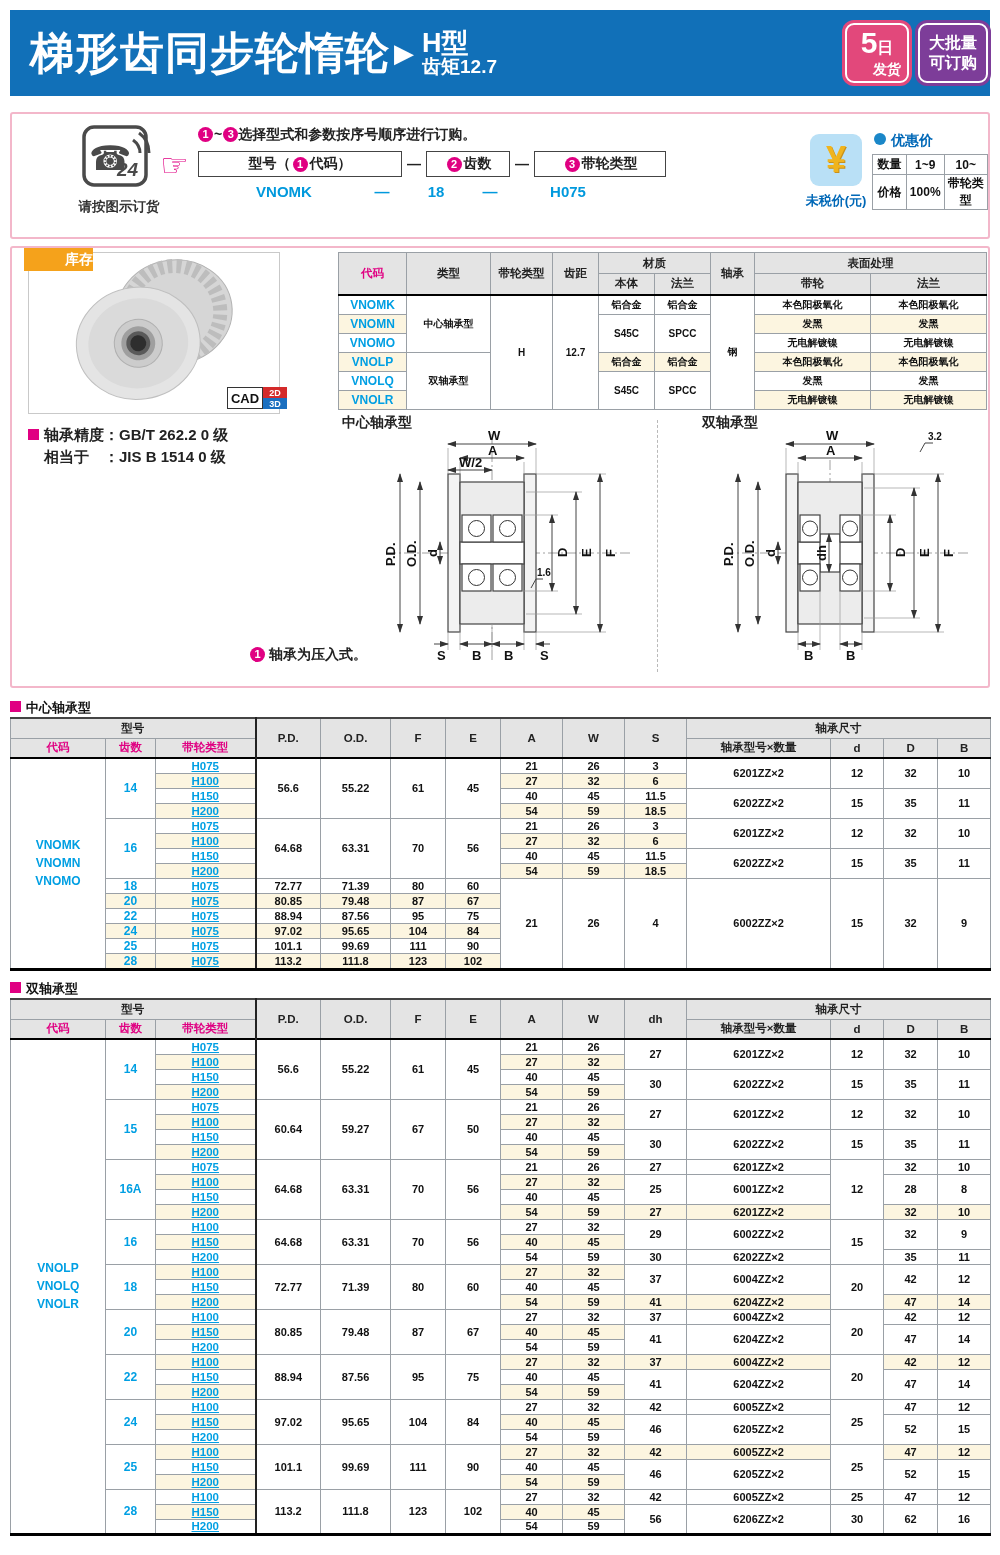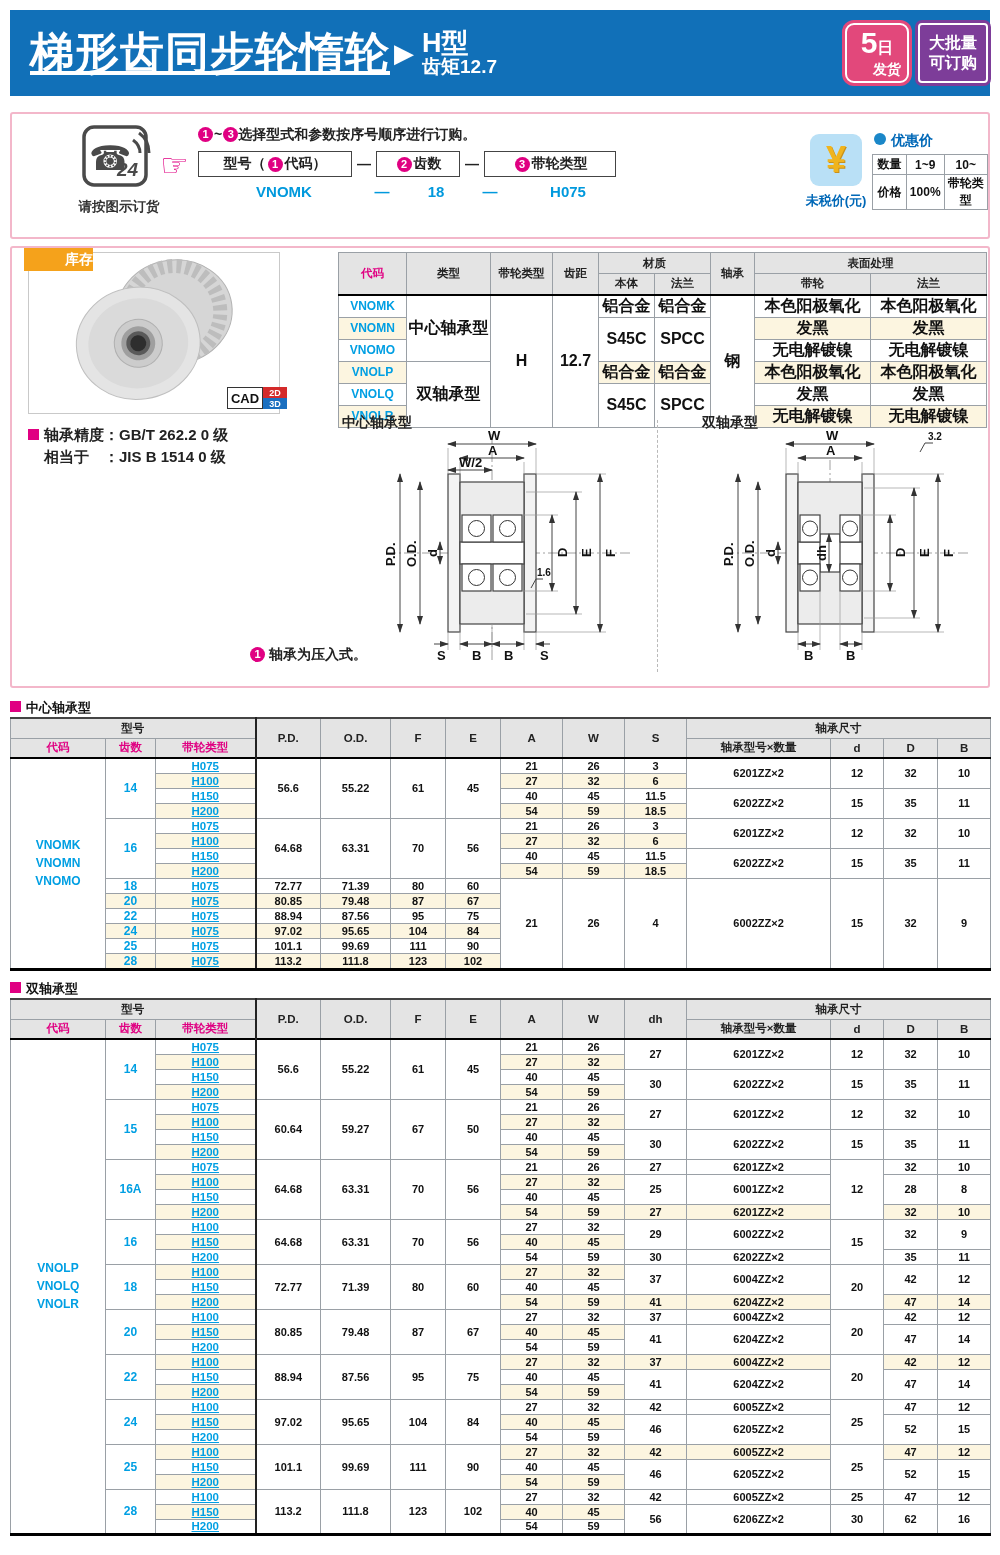--- a/index.html
+++ b/index.html
@@ -2,54 +2,54 @@
 <html><head>
 <meta charset="utf-8">
 <style>
   * { margin:0; padding:0; box-sizing:border-box; }
   body { background:#fff; font-family:"Liberation Sans","DejaVu Sans",sans-serif; }
   .page { position:relative; width:1000px; height:1555px; background:#fff; overflow:hidden; }
 
   
   .titlebar { position:absolute; left:10px; top:10px; width:980px; height:86px;
     background:#1170b8; display:flex; align-items:center; padding-left:20px; }
-  .t-main { color:#fff; font-weight:bold; font-size:44px; letter-spacing:1px;text-decoration:underline; }
+  .t-main { color:#fff; font-weight:bold; font-size:44px; letter-spacing:1px; }
   .t-arrow { color:#fff; font-size:26px; margin:0 8px 0 4px; }
   .t-sub { color:#fff; font-weight:bold; line-height:1.05; }
   .t-type { font-size:27px; }
   .t-pitch { font-size:19px; }
   .badge-day { position:absolute; left:835px; top:13px; width:64px; height:60px;
     background:#e2487b; border:2px solid #fff; box-shadow:0 0 0 3px #e2487b; border-radius:9px;
     color:#fff; font-weight:bold; display:flex; flex-direction:column; align-items:center; justify-content:center; }
   .bd-big { font-size:30px; line-height:26px; }
   .bd-big em { font-style:normal; font-size:16px; }
   .bd-small { font-size:14px; line-height:16px; align-self:flex-end; margin-right:6px; }
   .badge-bulk { position:absolute; left:908px; top:13px; width:70px; height:60px;
-    background:#7d3d99; border:2px solid #fff; box-shadow:0 0 0 3px #7d3d99; border-radius:4px;
+    background:#7d3d99; border:2px solid #fff; box-shadow:0 0 0 3px #7d3d99; border-radius:9px;
     color:#fff; font-weight:bold; font-size:16px; display:flex; flex-direction:column;
     align-items:center; justify-content:center; line-height:20px; }
 
   
   .order-box { position:absolute; left:10px; top:112px; width:980px; height:127px;
     border:2px solid #f3b7ca; border-radius:3px; background:#fff; }
   .phone-wrap { position:absolute; left:52px; top:10px; width:110px; text-align:center; }
   .phone-caption { margin-top:4px; font-size:13.5px; font-weight:bold; color:#333; }
   .hand { position:absolute; left:148px; top:32px; color:#e00082; font-size:32px; font-weight:bold; }
   .order-main { position:absolute; left:186px; top:12px; }
   .circ { display:inline-block; width:15px; height:15px; border-radius:50%; background:#e00082;
     color:#fff; font-size:11px; line-height:15px; text-align:center; font-weight:bold; vertical-align:1px; }
   .instr { font-size:14px; font-weight:bold; color:#222; }
   .instr .tilde { font-weight:bold; margin:0 1px; }
   .sub-type { margin-top:6px; font-size:14px; font-weight:bold; color:#222; }
   .sq { display:inline-block; width:11px; height:11px; background:#e00082; margin-right:5px; }
   .sq.dark { background:#333; }
   .boxes-row { margin-top:7px; display:flex; align-items:center; font-weight:bold; font-size:14px; color:#222; }
   .obox { border:1.5px solid #444; height:26px; display:flex; align-items:center; justify-content:center; padding:0 10px; }
   .obox .circ { margin:0 2px; }
-  .b1 { width:154px; } .b2 { width:84px; } .b3 { width:132px; }
+  .b1 { width:204px; } .b2 { width:84px; } .b3 { width:132px; }
   .odash { width:24px; text-align:center; }
   .ex-row { display:flex; margin-top:6px; font-weight:bold; font-size:15px; color:#0099dd; }
   .ex-row .c1 { width:172px; text-align:center; }
   .ex-row .c2 { width:84px; text-align:center; }
   .ex-row .c3 { width:132px; text-align:center; }
   .ex-row .odash { color:#0099dd; }
 
   .yen-icon { position:absolute; left:798px; top:20px; width:52px; height:52px; background:#b9e0f6;
     border-radius:9px; display:flex; align-items:center; justify-content:center;
     font-size:36px; font-weight:bold; color:#f0b41e; text-shadow:1px 1px 0 #c8901a; }
@@ -96,21 +96,21 @@
   .code { color:#009fe3 !important; font-size:12px !important; line-height:1.5; }
   .teeth { color:#009fe3 !important; font-size:12px !important; }
   .link { color:#009fe3 !important; text-decoration:underline; font-size:11.5px !important; cursor:pointer; }
   .thickR { border-right:2px solid #222 !important; }
   #table-center tbody tr { height:15px; }
   #table-center thead tr { height:20px; }
   #table-dual tbody tr { height:15px; }
   #table-dual thead tr { height:20px; }
   #table-spec tbody tr { height:17px; }
   #table-spec thead tr { height:21px; }
-  #table-spec td { font-size:16px; }
+  #table-spec td { font-size:10px; }
   #table-spec { border-top:1.5px solid #444; border-bottom:1.5px solid #444; }
   .price-table { border-top:1px solid #999; border-bottom:1px solid #999; }
   .price-table td { font-size:12px; height:20px; }
   .price-table tr.alt { background:#fff; }
 
   
   .dim line, .dim path { stroke:#444; stroke-width:1; fill:none; }
   .ext line { stroke:#999; stroke-width:0.7; }
   text.lbl { font-family:"Liberation Sans",sans-serif; font-weight:bold; font-size:13px; fill:#111; }
   text.lbl-s { font-family:"Liberation Sans",sans-serif; font-weight:bold; font-size:10px; fill:#111; }

